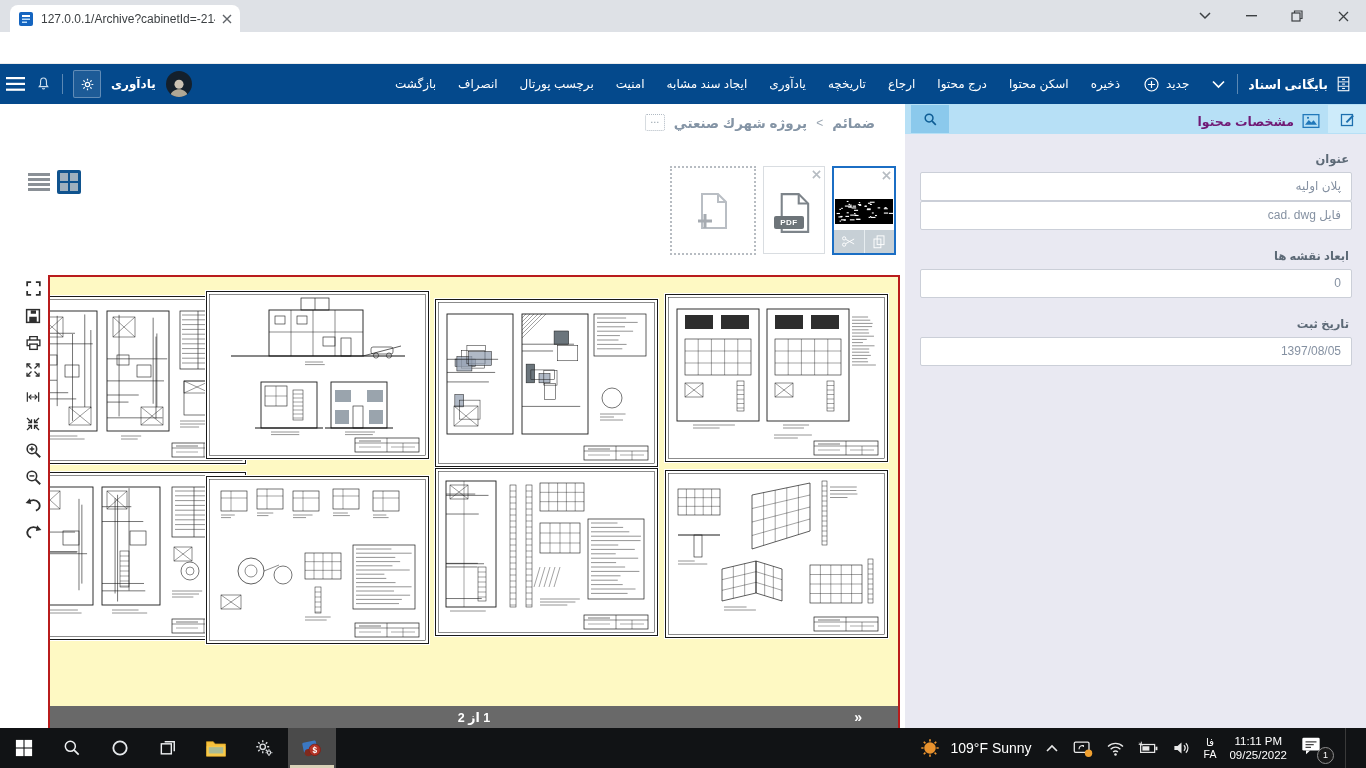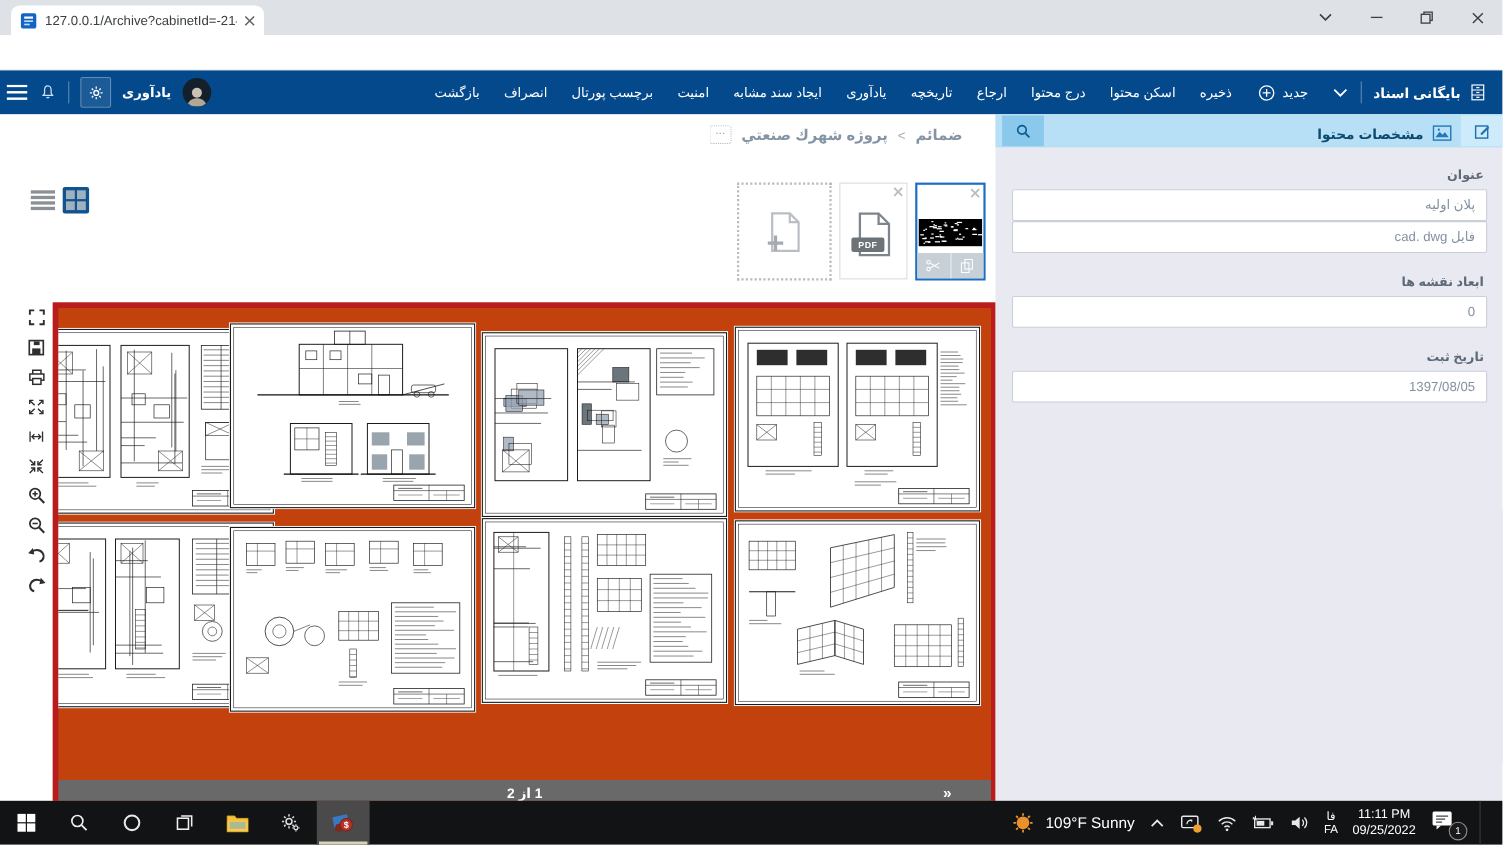--- a/index.html
+++ b/index.html
@@ -60,38 +60,38 @@
   .card-x{position:absolute;top:3px;right:3px;}
   #pdf-glyph{position:absolute;left:50%;top:54%;transform:translate(-50%,-50%);}
   #pdf-badge{position:absolute;left:10px;top:49px;width:30px;height:13px;background:#6d7479;color:#fff;
     font-size:8px;font-weight:bold;text-align:center;line-height:13px;border-radius:2px;letter-spacing:.5px;}
   #black-thumb{position:absolute;left:1px;top:31px;width:58px;height:25px;}
   #sel-footer{position:absolute;left:0;right:0;bottom:0;height:23px;background:#c7d0d6;display:flex;}
   .sel-tool{flex:1;display:flex;align-items:center;justify-content:center;}
   #sel-div{width:1px;background:#e7edf0;}
 
   
-  #viewer{left:48px;top:171px;width:848px;height:453px;border:5px solid #b91c1c;background:#c2410c;overflow:hidden;}
+  #viewer{left:48px;top:171px;width:848px;height:453px;border:2px solid #b91c1c;background:#fef9c3;overflow:hidden;}
   #sheets{position:absolute;left:0;top:0;right:0;bottom:24px;}
   .sheet{position:absolute;width:225px;height:170px;}
   #pager{position:absolute;left:0;right:0;bottom:0;height:24px;background:#696969;}
   #pager-text{width:100%;text-align:center;color:#fff;font-size:12.5px;font-weight:bold;line-height:24px;direction:rtl;}
   #pager-next{position:absolute;right:36px;top:0;color:#fff;font-size:14px;font-weight:bold;line-height:23px;}
   #lefttools{left:20px;top:172px;width:26px;display:flex;flex-direction:column;gap:2px;}
   .ltool{width:26px;height:25px;display:flex;align-items:center;justify-content:center;}
 
   
   #sidebar{left:905px;top:104px;width:461px;height:624px;background:#e9e9f2;}
   #sb-head{left:0;top:0;width:461px;height:30px;background:#b7e0f6;}
   #sb-search{position:absolute;left:6px;top:1px;width:38px;height:28px;background:#8bc9ec;
     display:flex;align-items:center;justify-content:center;}
   #sb-edit{position:absolute;right:0;top:1px;width:38px;height:28px;background:#cdebfa;
     display:flex;align-items:center;justify-content:center;}
   #sb-title{position:absolute;right:46px;top:0;height:34px;display:flex;align-items:center;gap:8px;
-    color:#0c4a6e;font-size:12.5px;font-weight:bold;}
+    color:#701a75;font-size:12.5px;font-weight:bold;}
   #sb-fields{position:absolute;left:15px;right:14px;top:30px;}
   .fld-label{margin:19px 3px 6px 0;text-align:right;font-size:11.5px;color:#5c6976;font-weight:bold;direction:rtl;}
   .fld-label:first-child{margin-top:18px;}
   .fld-input{height:27px;background:#fff;border:1px solid #cbcfd8;border-radius:2px;font-size:12px;
     color:#8591a2;text-align:right;padding:0 10px;line-height:27px;direction:rtl;white-space:nowrap;overflow:hidden;}
 
   
   #taskbar{left:0;top:728px;width:1366px;height:40px;background:#111315;display:flex;align-items:center;color:#fff;}
   .tb-slot{width:48px;height:40px;display:flex;align-items:center;justify-content:center;position:relative;}
   #tb-app{background:#4a4a4a;}

